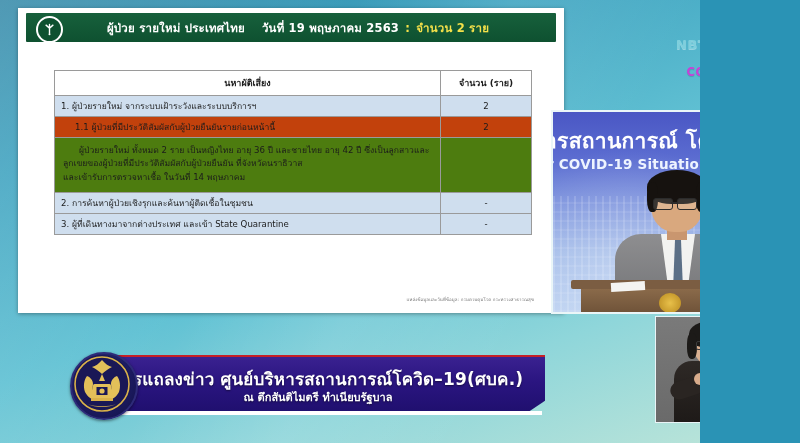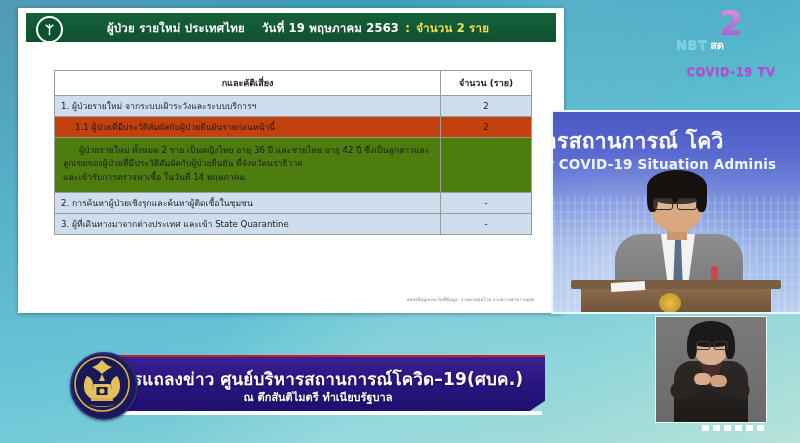--- a/index.html
+++ b/index.html
@@ -2,21 +2,21 @@
 <html><head>
 <meta charset="utf-8">
 <style>
   html,body{margin:0;padding:0;}
   body{
     width:800px;height:443px;overflow:hidden;
     font-family:"DejaVu Sans","Liberation Sans",sans-serif;
     background:#2a93b5;
   }
   #stage{
-    position:relative;width:800px;height:443px;overflow:hidden;
+    position:relative;width:700px;height:443px;overflow:hidden;
     background:
       linear-gradient(118deg, rgba(255,255,255,0.16) 0%, rgba(255,255,255,0.0) 38%, rgba(255,255,255,0.10) 55%, rgba(255,255,255,0.0) 75%),
       linear-gradient(160deg,#2f86a6 0%, #3fa3c0 25%, #62c2d4 55%, #8fd6da 78%, #b7e3d9 100%);
   }
   
   #slide{
     position:absolute;left:18px;top:8px;width:546px;height:305px;
     background:#ffffff;
     box-shadow:0 1px 4px rgba(0,0,0,.35);
   }
@@ -213,21 +213,21 @@
         &nbsp;&nbsp;
         <span>วันที่ 19 พฤษภาคม 2563</span>
         <span class="sep">:</span>
         <span class="hl">จำนวน 2 ราย</span>
       </div>
     </div>
 
     <table id="risk-table">
       <thead>
         <tr>
-          <th>กและคัติเสี่ยง</th>
+          <th>นหาผัติเสี่ยง</th>
           <th class="col-qty">จำนวน (ราย)</th>
         </tr>
       </thead>
       <tbody>
         <tr class="r-blue">
           <td>1. ผู้ป่วยรายใหม่ จากระบบเฝ้าระวังและระบบบริการฯ</td>
           <td class="col-qty num">2</td>
         </tr>
         <tr class="r-peach">
           <td class="sub-label">1.1  ผู้ป่วยที่มีประวัติสัมผัสกับผู้ป่วยยืนยันรายก่อนหน้านี้</td>

